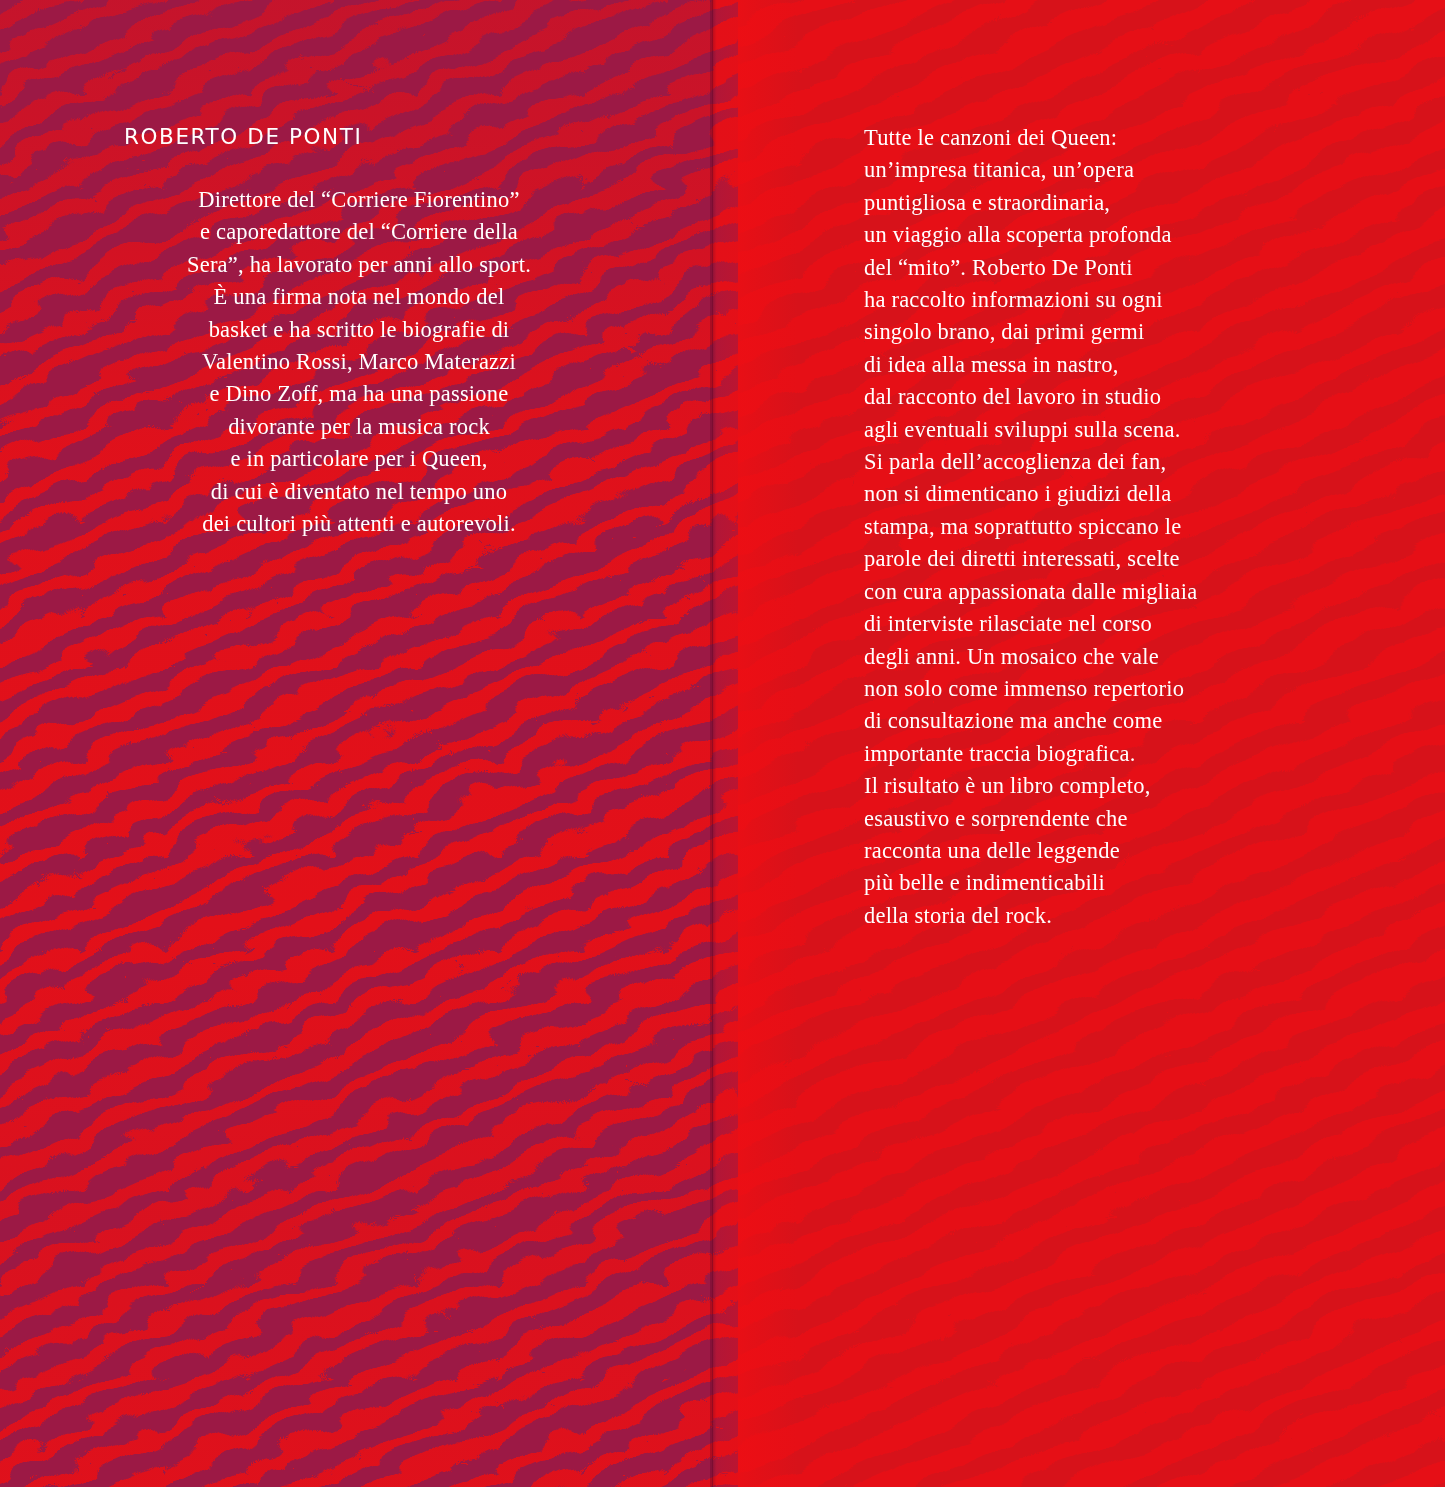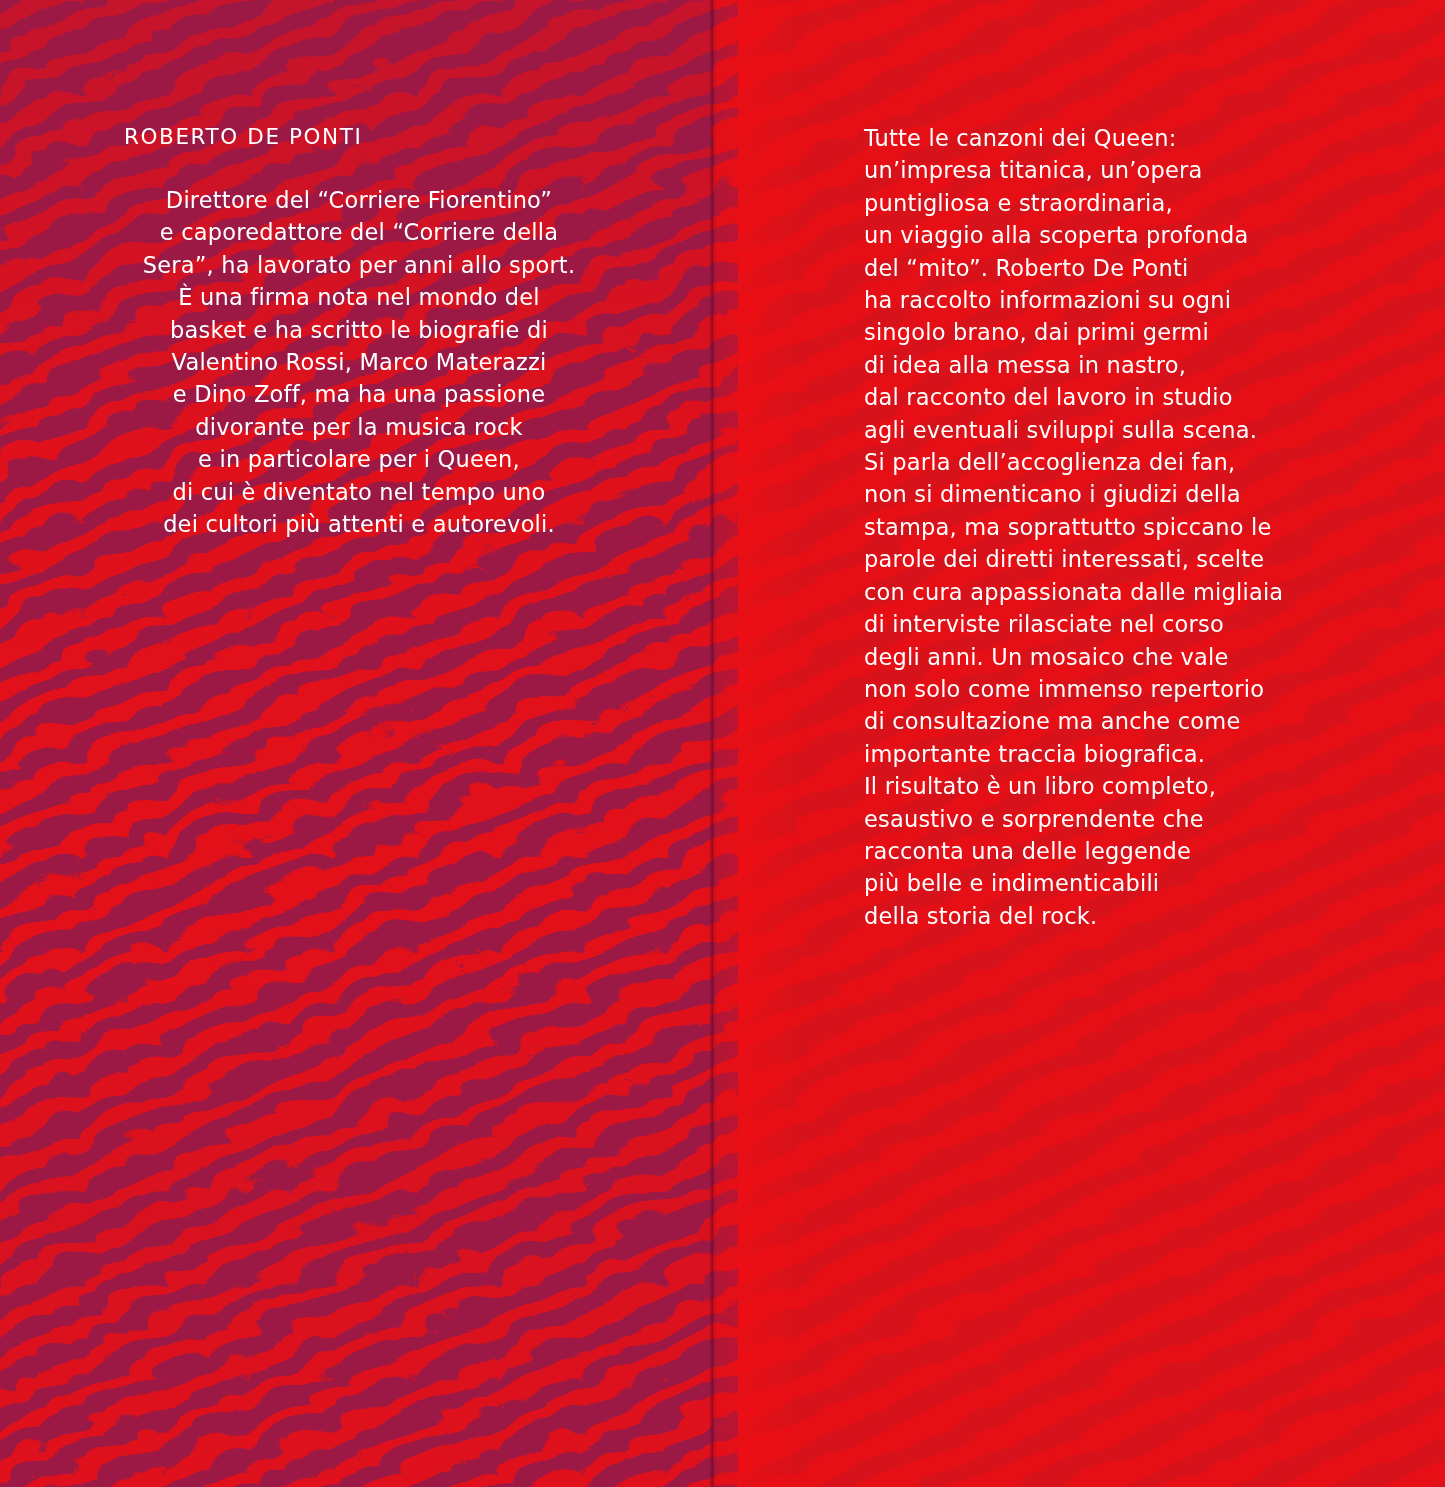--- a/index.html
+++ b/index.html
@@ -34,20 +34,21 @@
   }
   .body-text{
     position:absolute;
     margin:0;
     font-size:22.5px;
     font-weight:normal;
     letter-spacing:0.2px;
     line-height:32.4px;
     color:var(--text-color);
     white-space:pre-line;
+    font-family:Liberation Serif, serif;
   }
   .bio{left:124px;top:184px;width:470px;text-align:center;}
   .description{left:864px;top:122px;width:480px;}
 </style>
 </head>
 <body>
 
 <div class="jacket">
 
   <svg class="pattern-svg" width="1445" height="1487" viewBox="0 0 1445 1487" aria-hidden="true">

